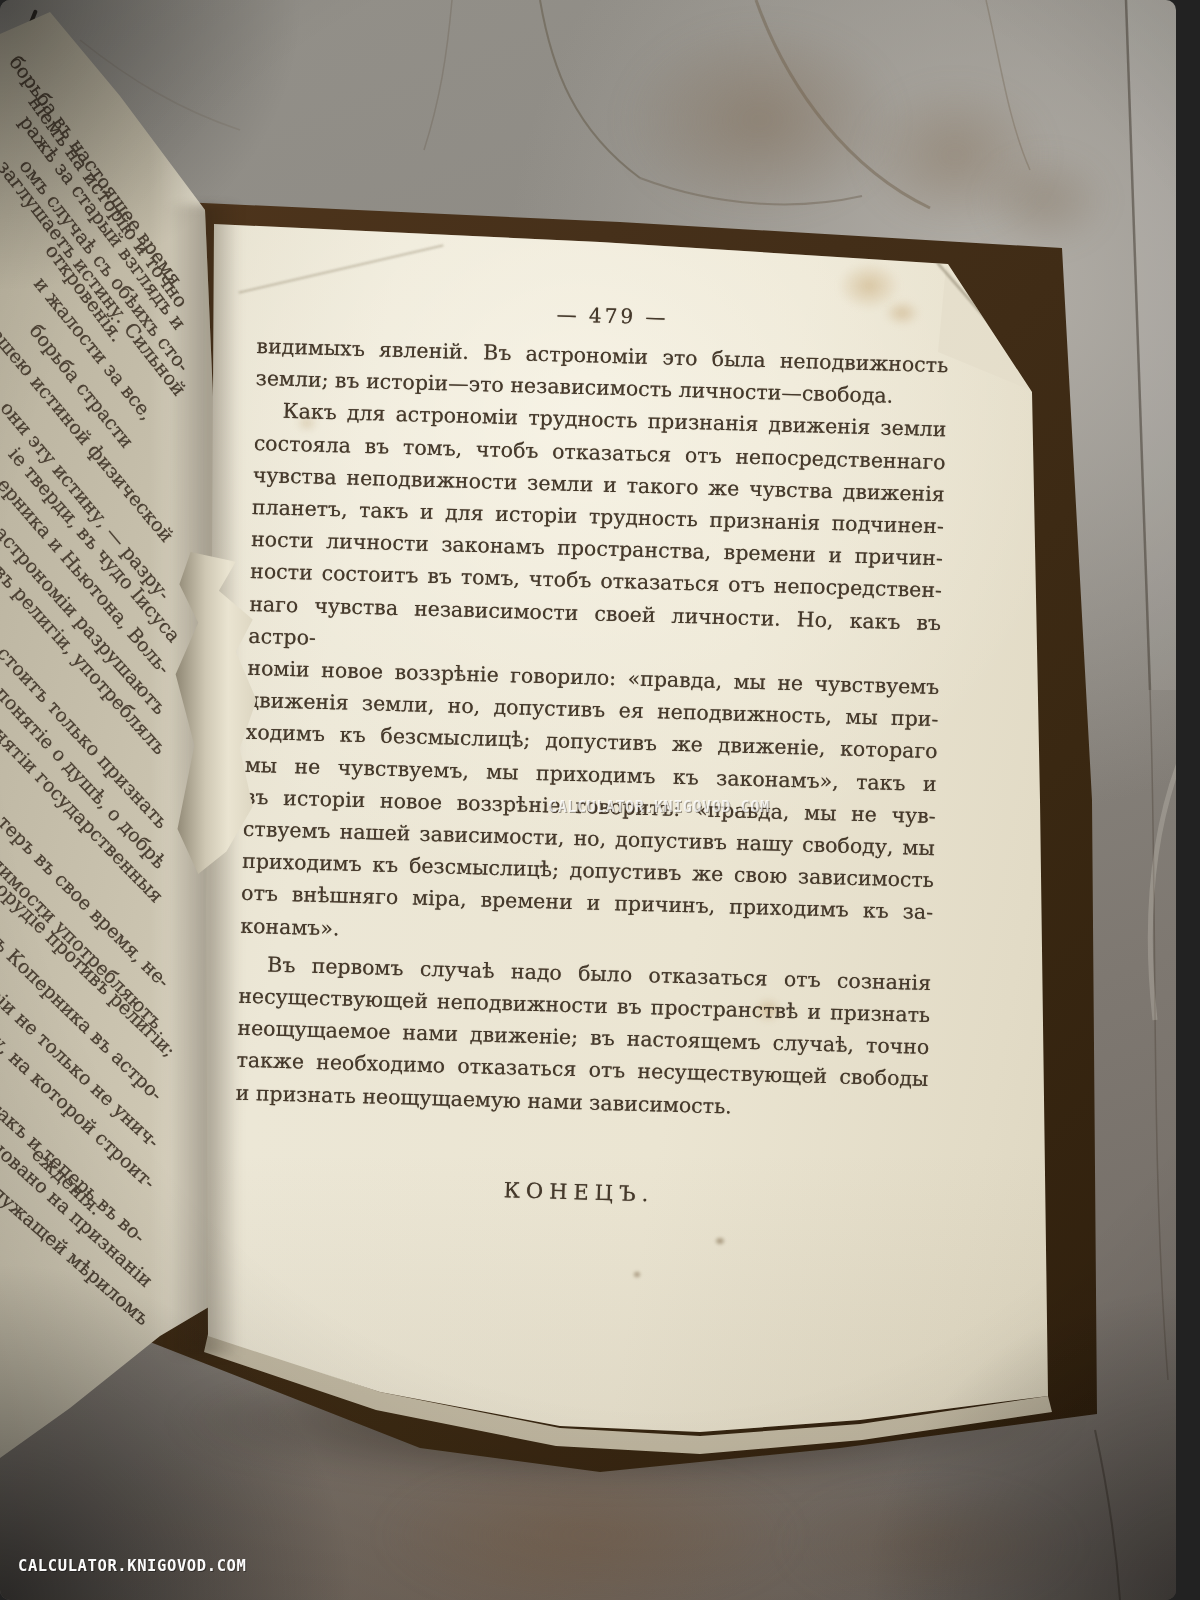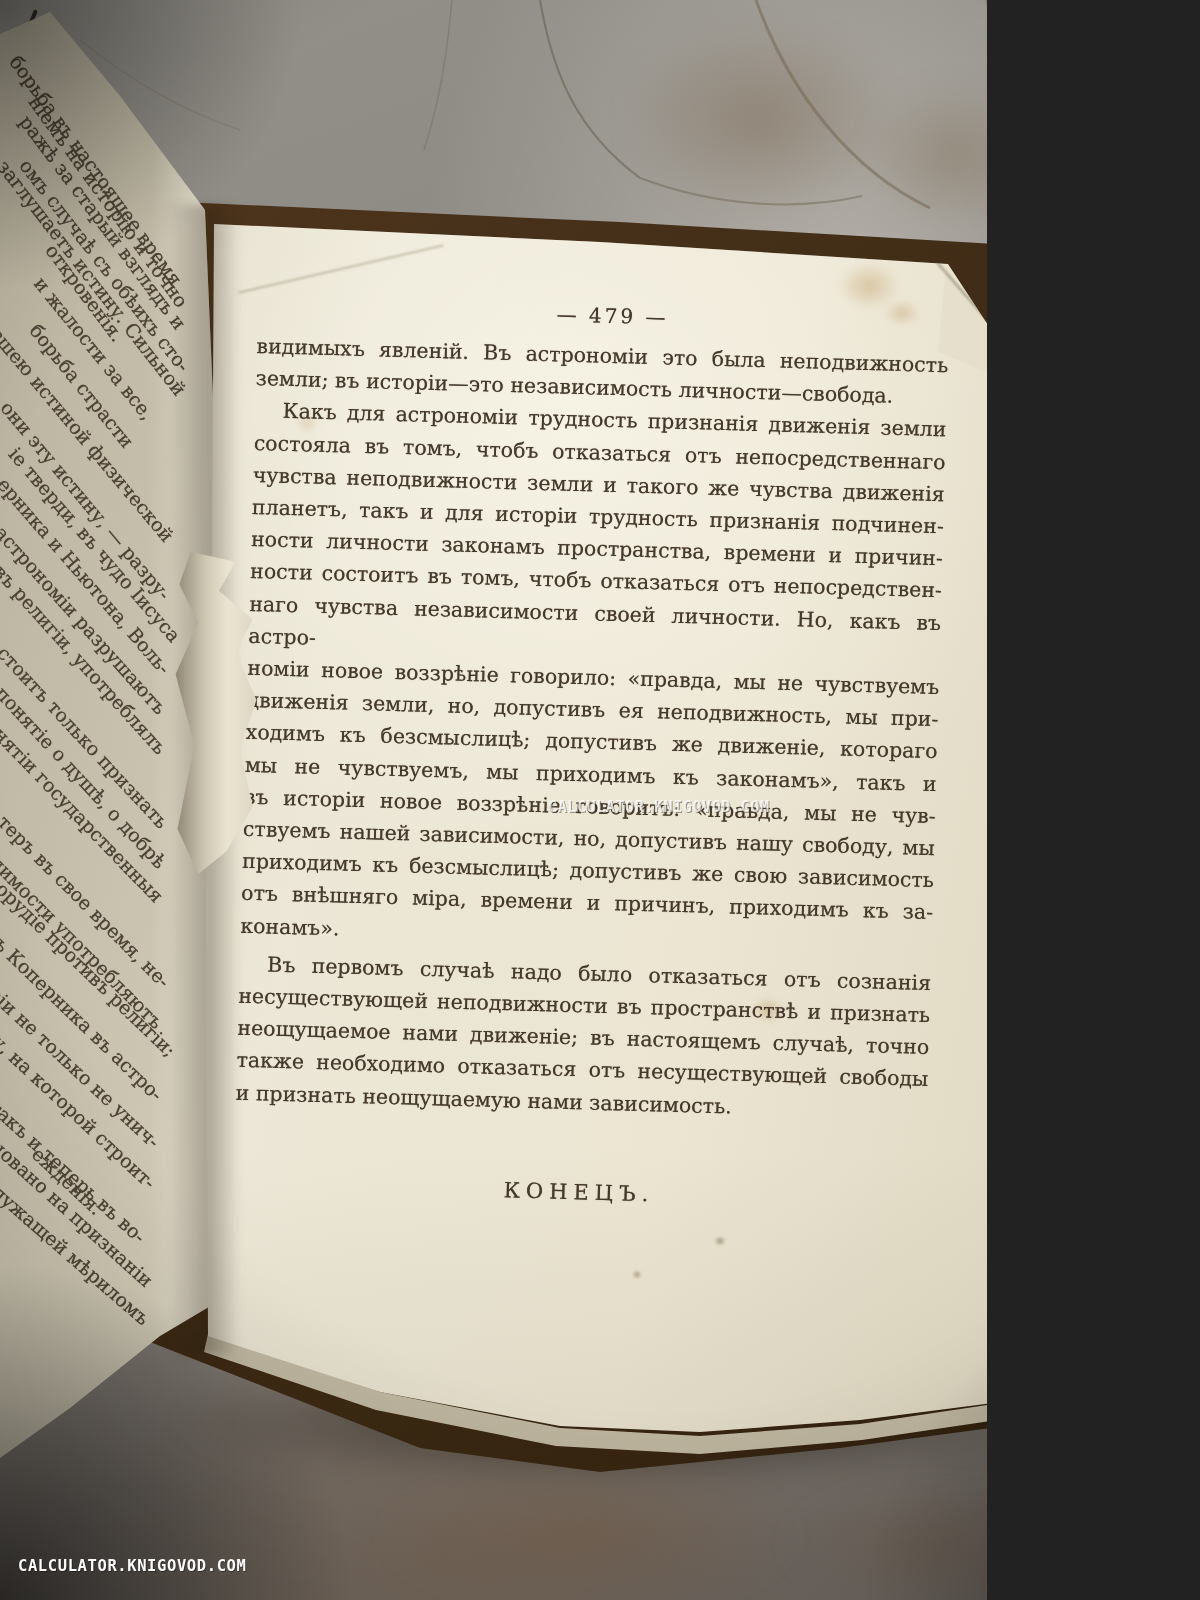--- a/index.html
+++ b/index.html
@@ -1,21 +1,21 @@
 <!DOCTYPE html>
 <html><head>
 <meta charset="utf-8">
 <style>
   html,body{margin:0;padding:0;background:#222;}
-  .photo{position:relative;width:987px;height:1600px;overflow:hidden;
+  .photo{position:relative;width:1176px;height:1600px;overflow:hidden;
     font-family:"DejaVu Serif",serif;
     background:
       radial-gradient(70% 55% at 85% 18%, #b2aea7 0%, rgba(178,174,167,0) 60%),
       radial-gradient(50% 22% at 45% 98%, rgba(124,100,78,.45), rgba(124,100,78,0) 75%),
-      linear-gradient(160deg,#939089 0%,#8b8882 42%,#7e7871 68%,#6e6761 100%);}
+      linear-gradient(160deg,#939089 0%,#8b8882 42%,#7e7871 68%,#6e6761 100%); border-radius: 10px;}
   .photo *{position:absolute;}
 
   
   svg.veins{left:0;top:0;}
   .stain{border-radius:50%;filter:blur(12px);}
   .stain.s1{left:620px;top:20px;width:280px;height:200px;background:radial-gradient(closest-side,rgba(118,96,72,.42),rgba(118,96,72,0));}
   .stain.s2{left:860px;top:80px;width:190px;height:150px;background:radial-gradient(closest-side,rgba(122,100,74,.36),rgba(122,100,74,0));}
   .stain.s3{left:980px;top:150px;width:130px;height:100px;background:radial-gradient(closest-side,rgba(115,95,70,.3),rgba(115,95,70,0));}
   .stain.s4{left:380px;top:1460px;width:420px;height:150px;background:radial-gradient(closest-side,rgba(116,92,70,.45),rgba(116,92,70,0));}
   .stain.s5{left:780px;top:1480px;width:300px;height:130px;background:radial-gradient(closest-side,rgba(105,85,66,.35),rgba(105,85,66,0));}

